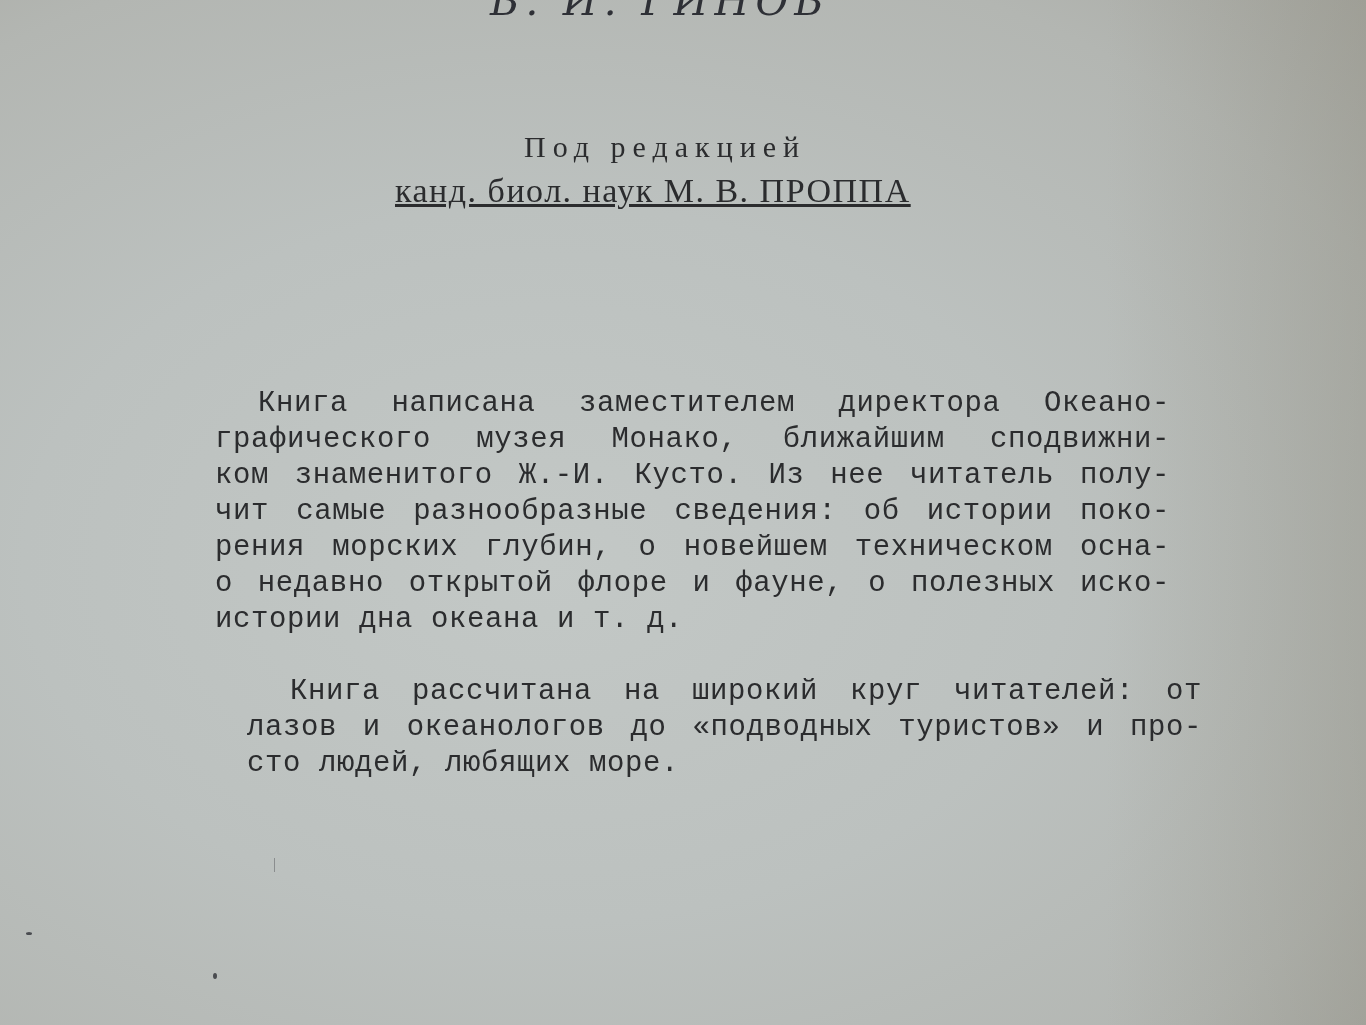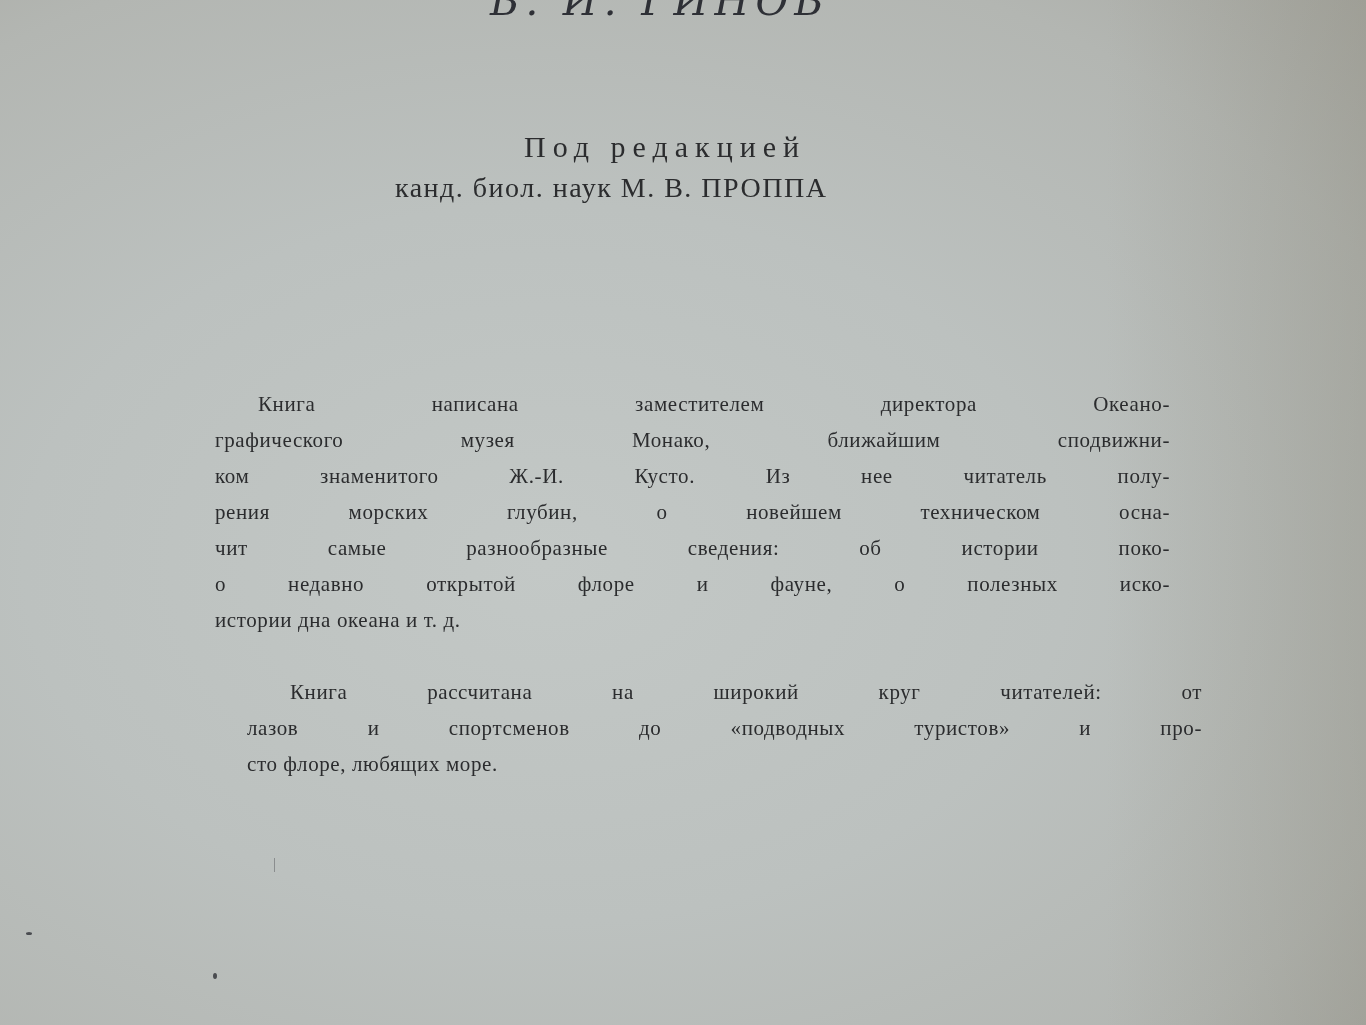--- a/index.html
+++ b/index.html
@@ -20,27 +20,28 @@
     color: #2e3036; white-space: nowrap;
   }
   .editor-line1 {
     position: absolute; top: 130px; left: 500px;
     font-size: 30px; letter-spacing: 7px; white-space: nowrap;
     font-family: "Liberation Serif", serif;
     margin-left: 24px;
   }
   .editor-line2 {
     position: absolute; top: 172px; left: 395px;
-    font-size: 28px; letter-spacing: 1.5px; white-space: nowrap;
+    font-size: 34px; letter-spacing: 1.5px; white-space: nowrap;
     font-family: "Liberation Serif", serif;
+    text-decoration: underline;
   }
   .para {
     position: absolute; left: 215px; width: 955px;
-    font-family: Liberation Serif, serif;
-    font-size: 21px; line-height: 36px;
+    font-family: Liberation Mono, monospace;
+    font-size: 29px; line-height: 36px;
   }
   .line {
     display: block; white-space: nowrap;
     text-align: justify; text-align-last: justify;
     letter-spacing: 0.6px;
   }
   .line.indent { padding-left: 43px; }
   .line.last { text-align-last: left; }
   .p1 { top: 386px; }
   .p2 { top: 674px; margin-left: 32px; }
@@ -53,27 +54,27 @@
 
 <div class="author">В. И. ГИНОВ</div>
 
 <div class="editor-line1">Под редакцией</div>
 <div class="editor-line2">канд. биол. наук М. В. ПРОППА</div>
 
 <div class="para p1">
   <span class="line indent">Книга написана заместителем директора Океано-</span>
   <span class="line">графического музея Монако, ближайшим сподвижни-</span>
   <span class="line">ком знаменитого Ж.-И. Кусто. Из нее читатель полу-</span>
+  <span class="line">чит самые разнообразные сведения: об истории поко-</span>
   <span class="line">рения морских глубин, о новейшем техническом осна-</span>
-  <span class="line">чит самые разнообразные сведения: об истории поко-</span>
   <span class="line">о недавно открытой флоре и фауне, о полезных иско-</span>
   <span class="line last">истории дна океана и т. д.</span>
 </div>
 
 <div class="para p2">
   <span class="line indent">Книга рассчитана на широкий круг читателей: от</span>
-  <span class="line">лазов и спортсменов до «подводных туристов» и про-</span>
-  <span class="line last">сто флоре, любящих море.</span>
+  <span class="line">лазов и океанологов до «подводных туристов» и про-</span>
+  <span class="line last">сто людей, любящих море.</span>
 </div>
 
 <div class="speck" style="left:213px;top:973px;width:4px;height:6px;"></div>
 <div class="speck" style="left:26px;top:932px;width:6px;height:3px;"></div>
 <div class="speck" style="left:274px;top:858px;width:1px;height:14px;border-radius:0;background:#8a8d8e;"></div>
 
 </body></html>

